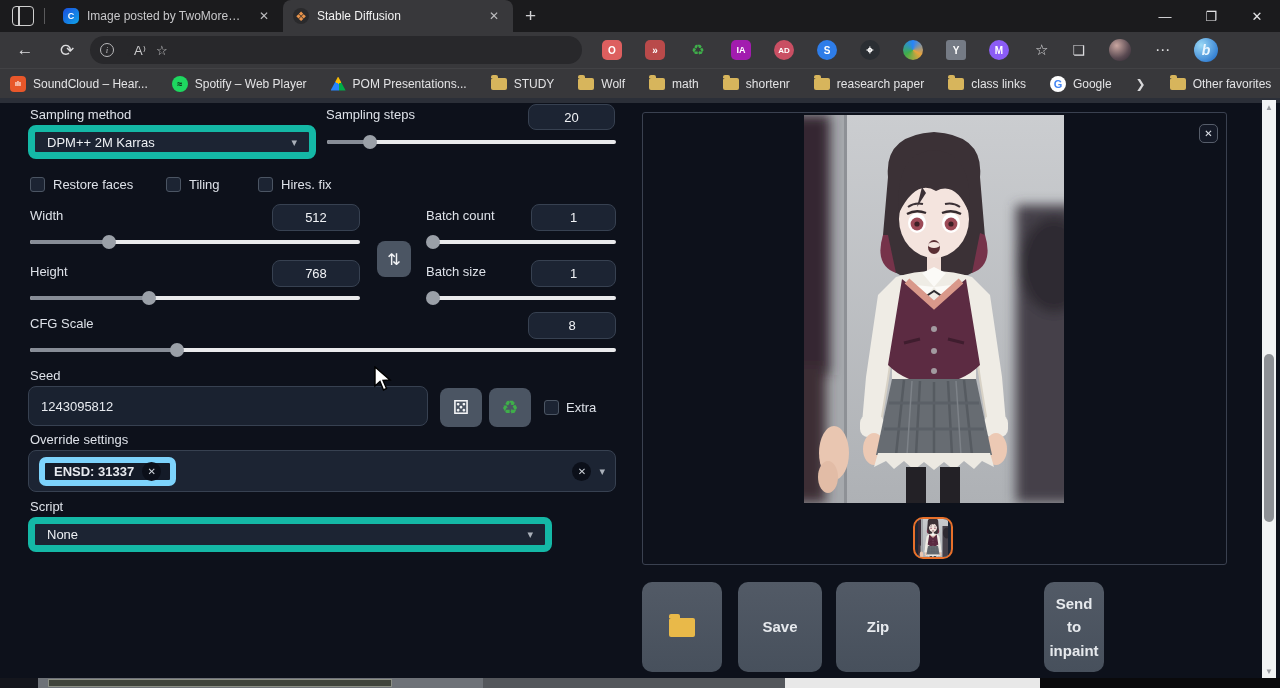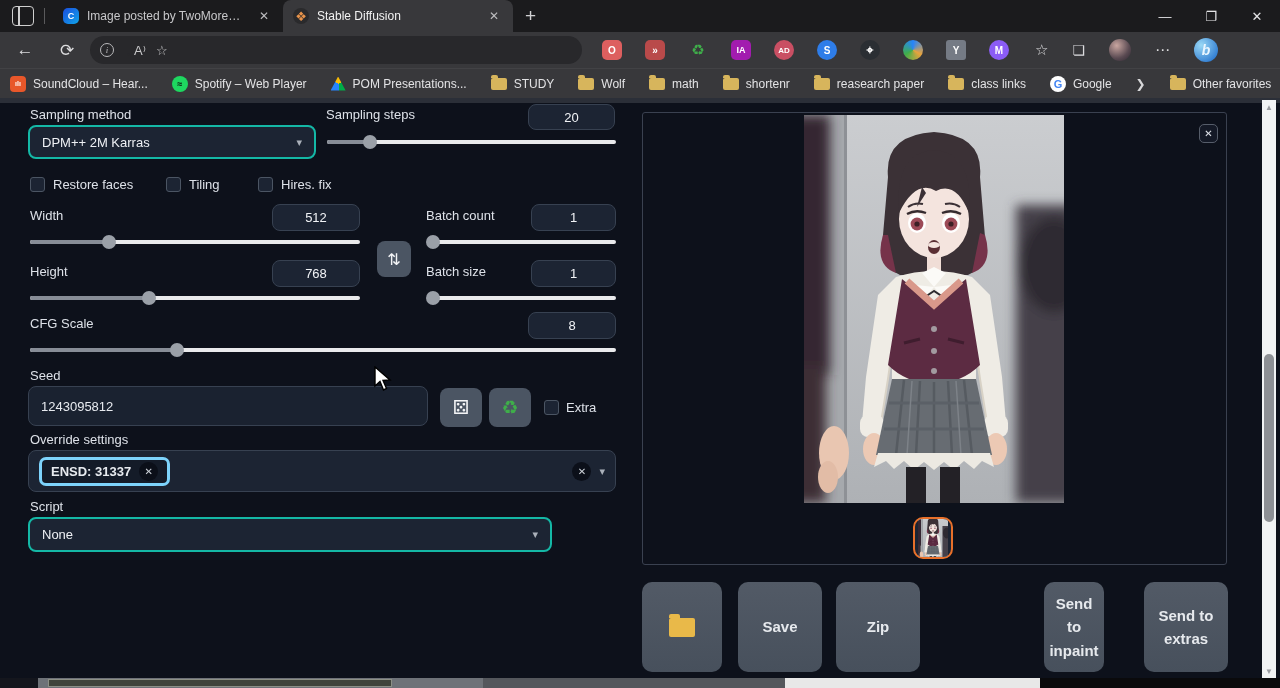--- a/index.html
+++ b/index.html
@@ -51,32 +51,32 @@
   .drive-ic { width:15px; height:14px; background:conic-gradient(from 180deg,#2684fc 0 33%,#fbbc04 0 66%,#00ac47 0); clip-path:polygon(50% 0,100% 100%,0 100%); }
   .bm-chevron { color:#d7d7d9; font-size:12px; margin-left:auto; }
   .bm-sep { width:1px; height:16px; background:#55555a; margin:0 12px; }
 
   
   .page { position:absolute; top:98px; left:0; width:1280px; height:590px; background:#0d111b; }
   .topstrip { position:absolute; top:0; left:0; width:1280px; height:5px; background:#2b2f38; }
 
   .glabel { position:absolute; color:#dde1e8; font-size:13px; white-space:nowrap; }
   .numbox { position:absolute; background:#1c2433; border:1px solid #374151; border-radius:8px; color:#f1f3f6; font-size:13px; display:flex; align-items:center; justify-content:center; }
-  .select { position:absolute; background:#1c2433; border:2px solid #14b8a6; border-radius:8px; color:#eef0f4; font-size:13px; display:flex; align-items:center; padding:0 12px; }
+  .select { position:absolute; background:#1c2433; border:7px solid #14b8a6; border-radius:8px; color:#eef0f4; font-size:13px; display:flex; align-items:center; padding:0 12px; }
   .select .caret { margin-left:auto; color:#aab0ba; font-size:11px; }
   .slider { position:absolute; height:14px; }
   .slider .track { position:absolute; top:5px; left:0; right:0; height:4px; border-radius:3px; background:#e9eaec; }
   .slider .fill { position:absolute; top:5px; left:0; height:4px; border-radius:3px; background:#878d97; }
   .slider .handle { position:absolute; top:0; width:14px; height:14px; border-radius:50%; background:#9aa0a8; margin-left:-7px; }
   .cbx { position:absolute; width:15px; height:15px; background:#1c2433; border:1px solid #4b5563; border-radius:3px; }
   .iconbtn { position:absolute; background:#4b5563; border-radius:8px; display:flex; align-items:center; justify-content:center; color:#f3f4f6; }
   .textinput { position:absolute; background:#1a2230; border:1px solid #374151; border-radius:8px; color:#e7eaef; font-size:13px; display:flex; align-items:center; padding:0 12px; }
 
   .ovrbox { position:absolute; background:#1c2433; border:1px solid #374151; border-radius:8px; display:flex; align-items:center; padding:0 10px; }
-  .chip { background:#141b28; border:3px solid #7dd3fc; border-radius:7px; height:29px; display:flex; align-items:center; gap:8px; padding:0 9px; color:#e7eaef; font-size:13px; font-weight:bold; }
+  .chip { background:#141b28; border:6px solid #7dd3fc; border-radius:7px; height:29px; display:flex; align-items:center; gap:8px; padding:0 9px; color:#e7eaef; font-size:13px; font-weight:bold; }
   .chip-x, .ovr-x { width:19px; height:19px; border-radius:50%; background:#0b0f19; color:#cfd4db; font-size:10px; display:flex; align-items:center; justify-content:center; }
 
   .panel { position:absolute; border:1px solid #3a4150; border-radius:3px; background:#0d111b; }
   .panel-close { position:absolute; width:19px; height:19px; border:1px solid #565d6a; border-radius:5px; background:#141926; color:#dfe3ea; font-size:10px; display:flex; align-items:center; justify-content:center; }
   .thumbbtn { position:absolute; width:40px; height:42px; border:2px solid #e8702a; border-radius:10px; background:#1c2433; display:flex; align-items:center; justify-content:center; overflow:hidden; }
 
   .gbtn { position:absolute; height:90px; background:linear-gradient(#525a66,#47505c); border:1px solid #3d4document4552; border-radius:10px; color:#e6e9ed; font-size:15px; font-weight:bold; display:flex; align-items:center; justify-content:center; text-align:center; line-height:1.55; padding:0 6px; }
   .bigfolder { width:26px; height:19px; background:#e9b949; border-radius:2px; position:relative; }
   .bigfolder::before { content:""; position:absolute; top:-4px; left:0; width:11px; height:4px; background:#e9b949; border-radius:2px 2px 0 0; }
 
@@ -371,21 +371,20 @@
         <use href="#girl-img"></use>
       </svg>
   </div>
 
   <div class="gbtn" style="left:642px;top:484px;width:80px">
       <span class="bigfolder"></span>
     </div>
   <div class="gbtn" style="left:738px;top:484px;width:84px">Save</div>
   <div class="gbtn" style="left:836px;top:484px;width:84px">Zip</div>
   <div class="gbtn" style="left:1044px;top:484px;width:60px">Send to inpaint</div>
-  <div class="gbtn" style="left:1144px;top:484px;width:84px">Send to extras</div>
 
   <div class="vscroll">
     <div class="arr" style="top:0">▲</div>
     <div class="thumb" style="top:254px;height:168px"></div>
     <div class="arr" style="bottom:0">▼</div>
   </div>
 
   <div class="hstrip">
     <div class="hseg" style="left:0;width:38px;background:#14161d"></div>
     <div class="hseg" style="left:38px;width:445px;background:#6e7278"></div>

